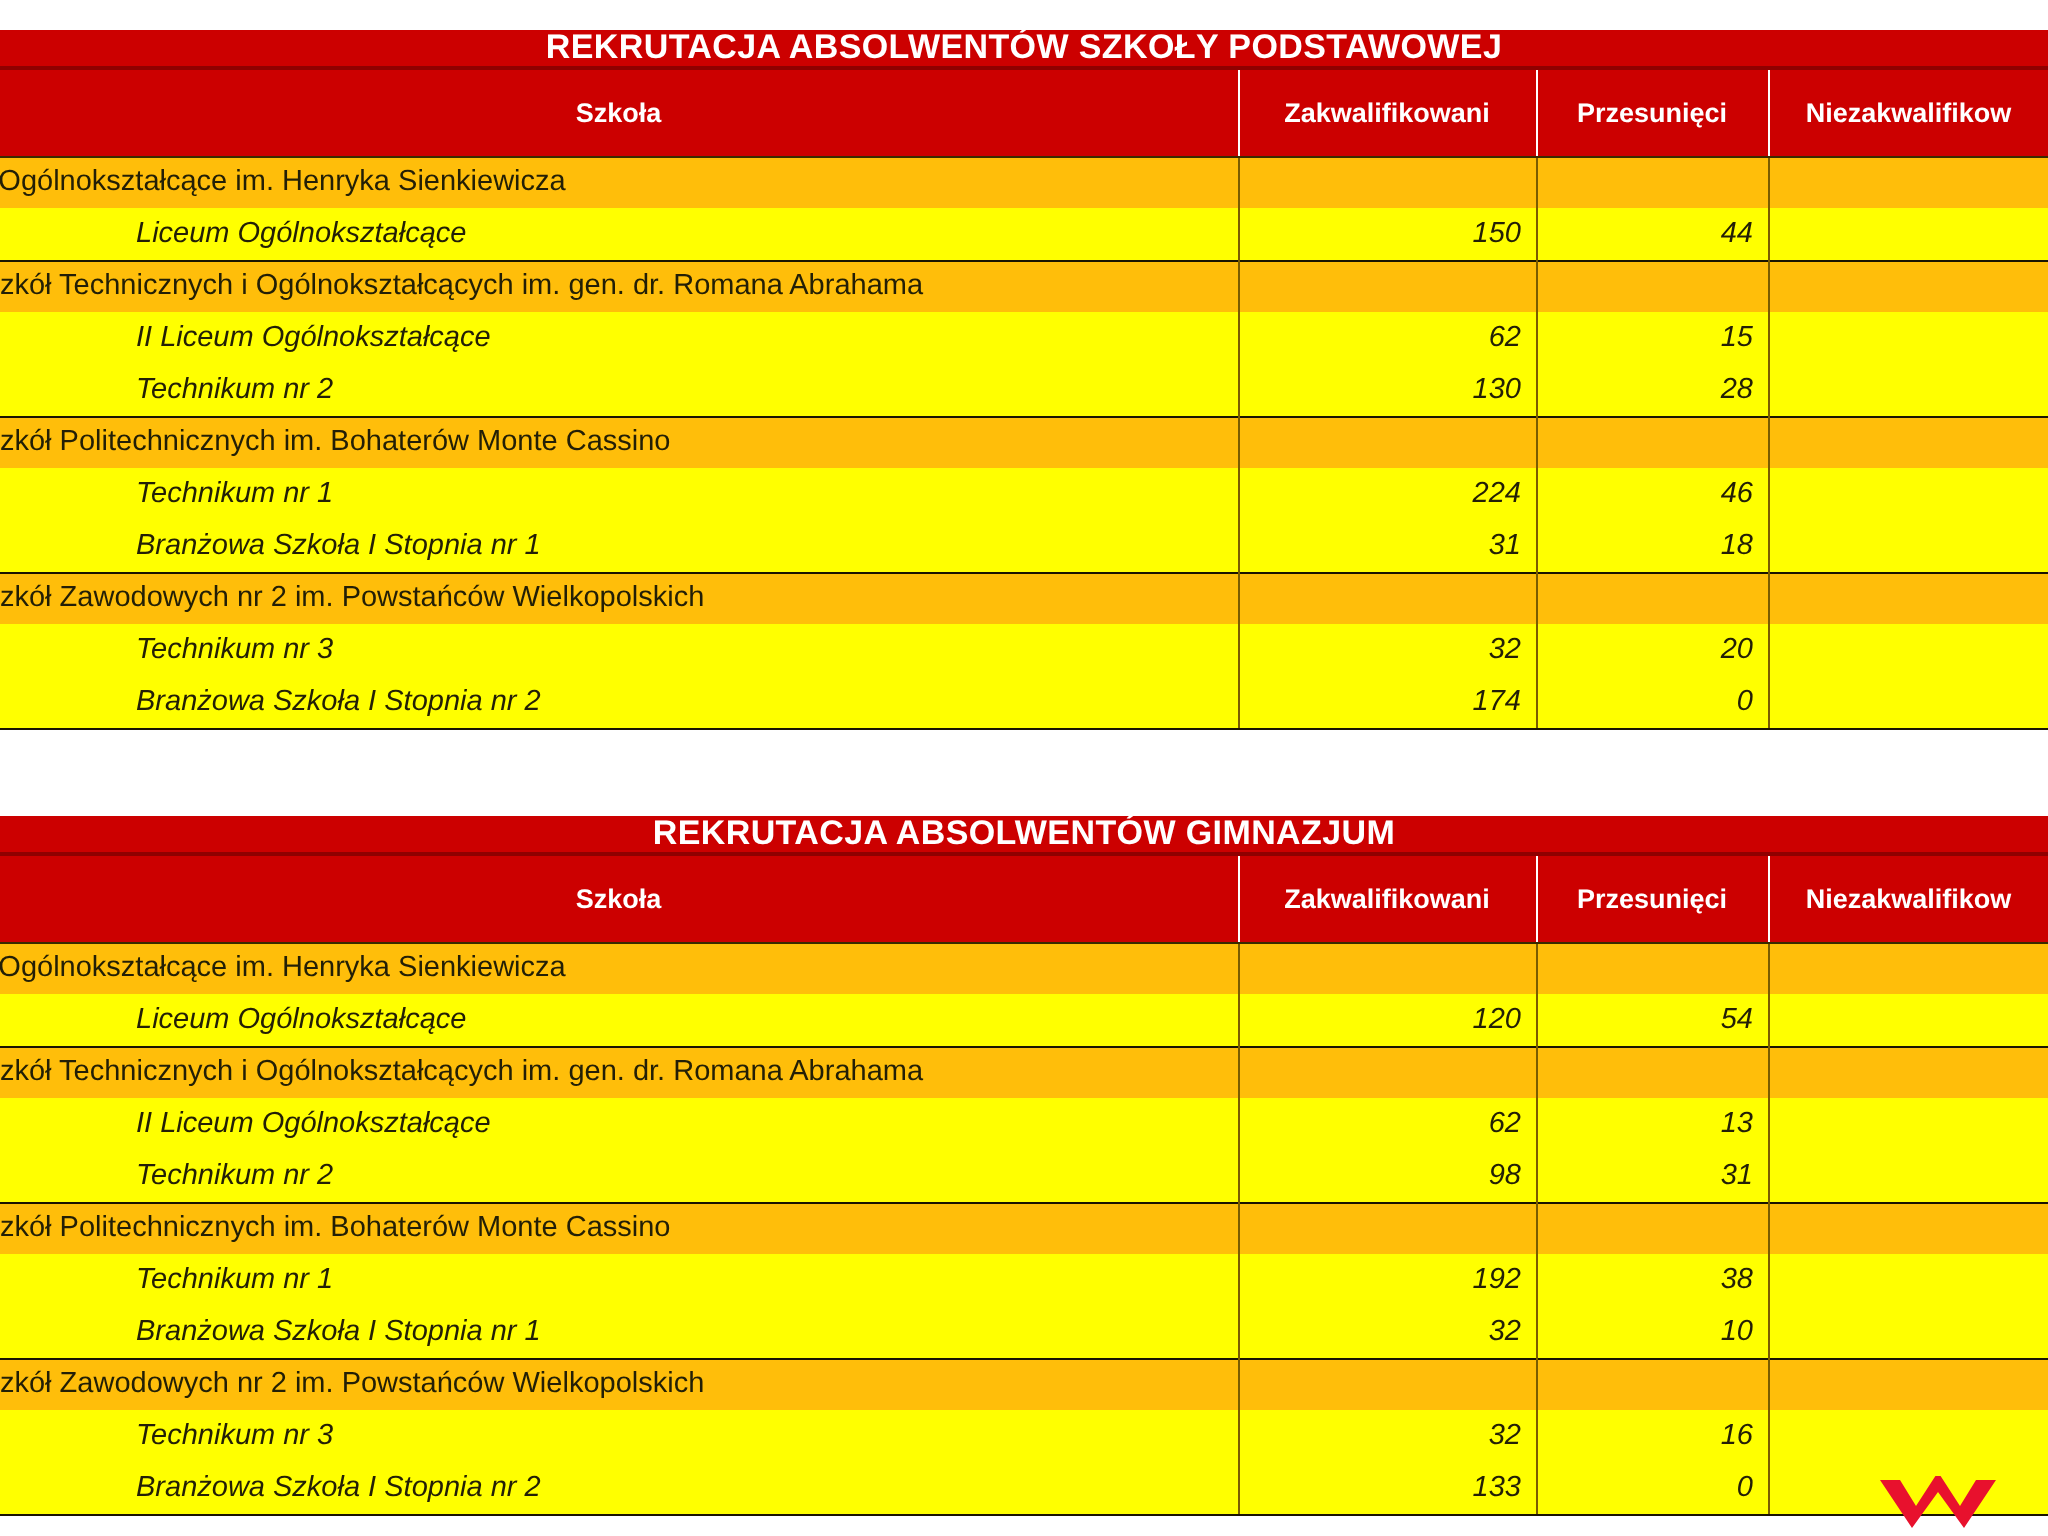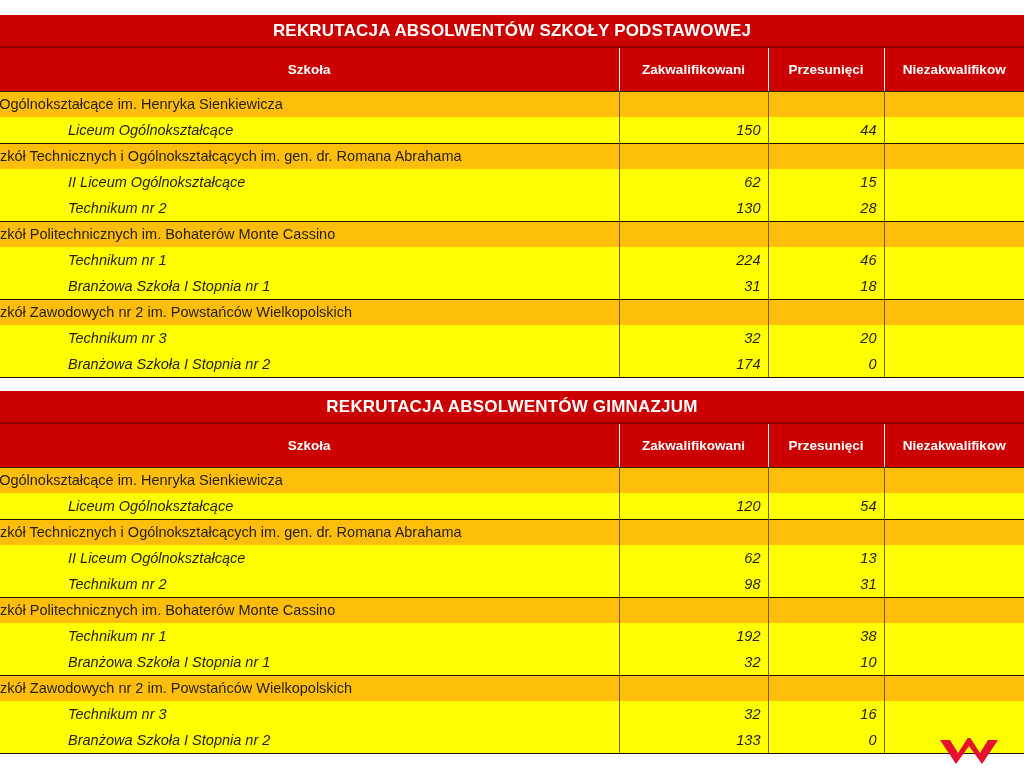--- a/index.html
+++ b/index.html
@@ -18,24 +18,24 @@
   }
 
   
   .table-block {
     position: absolute;
     left: 0;
     width: 1024px;
     overflow: hidden;
   }
   #block-0 { top: 15px; }
-  #block-1 { top: 391px; }
+  #block-1 { top: 408px; }
 
   .title-bar {
-    height: 33px;
+    height: 20px;
     background: #CC0000;
     color: #ffffff;
     font-size: 17px;
     font-weight: bold;
     letter-spacing: .2px;
     display: flex;
     align-items: center;
     justify-content: center;
     border-bottom: 2px solid #8f0000;
   }

